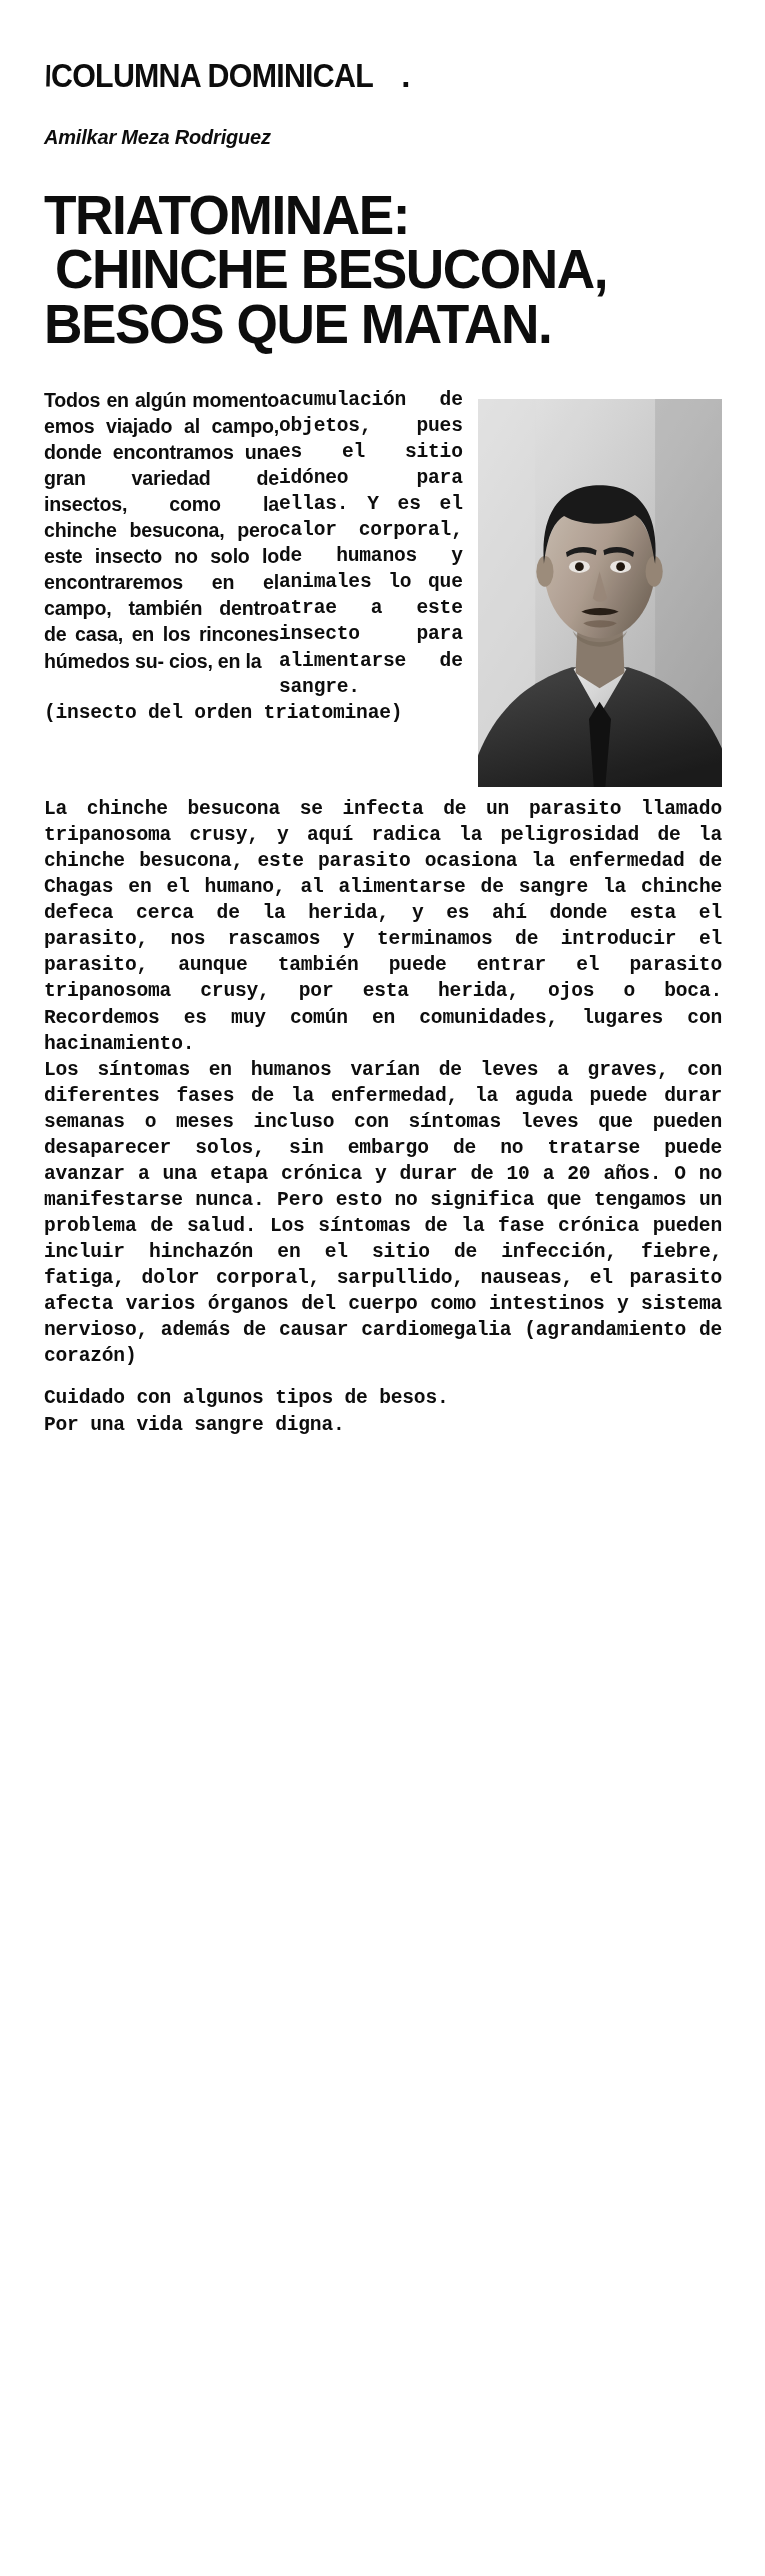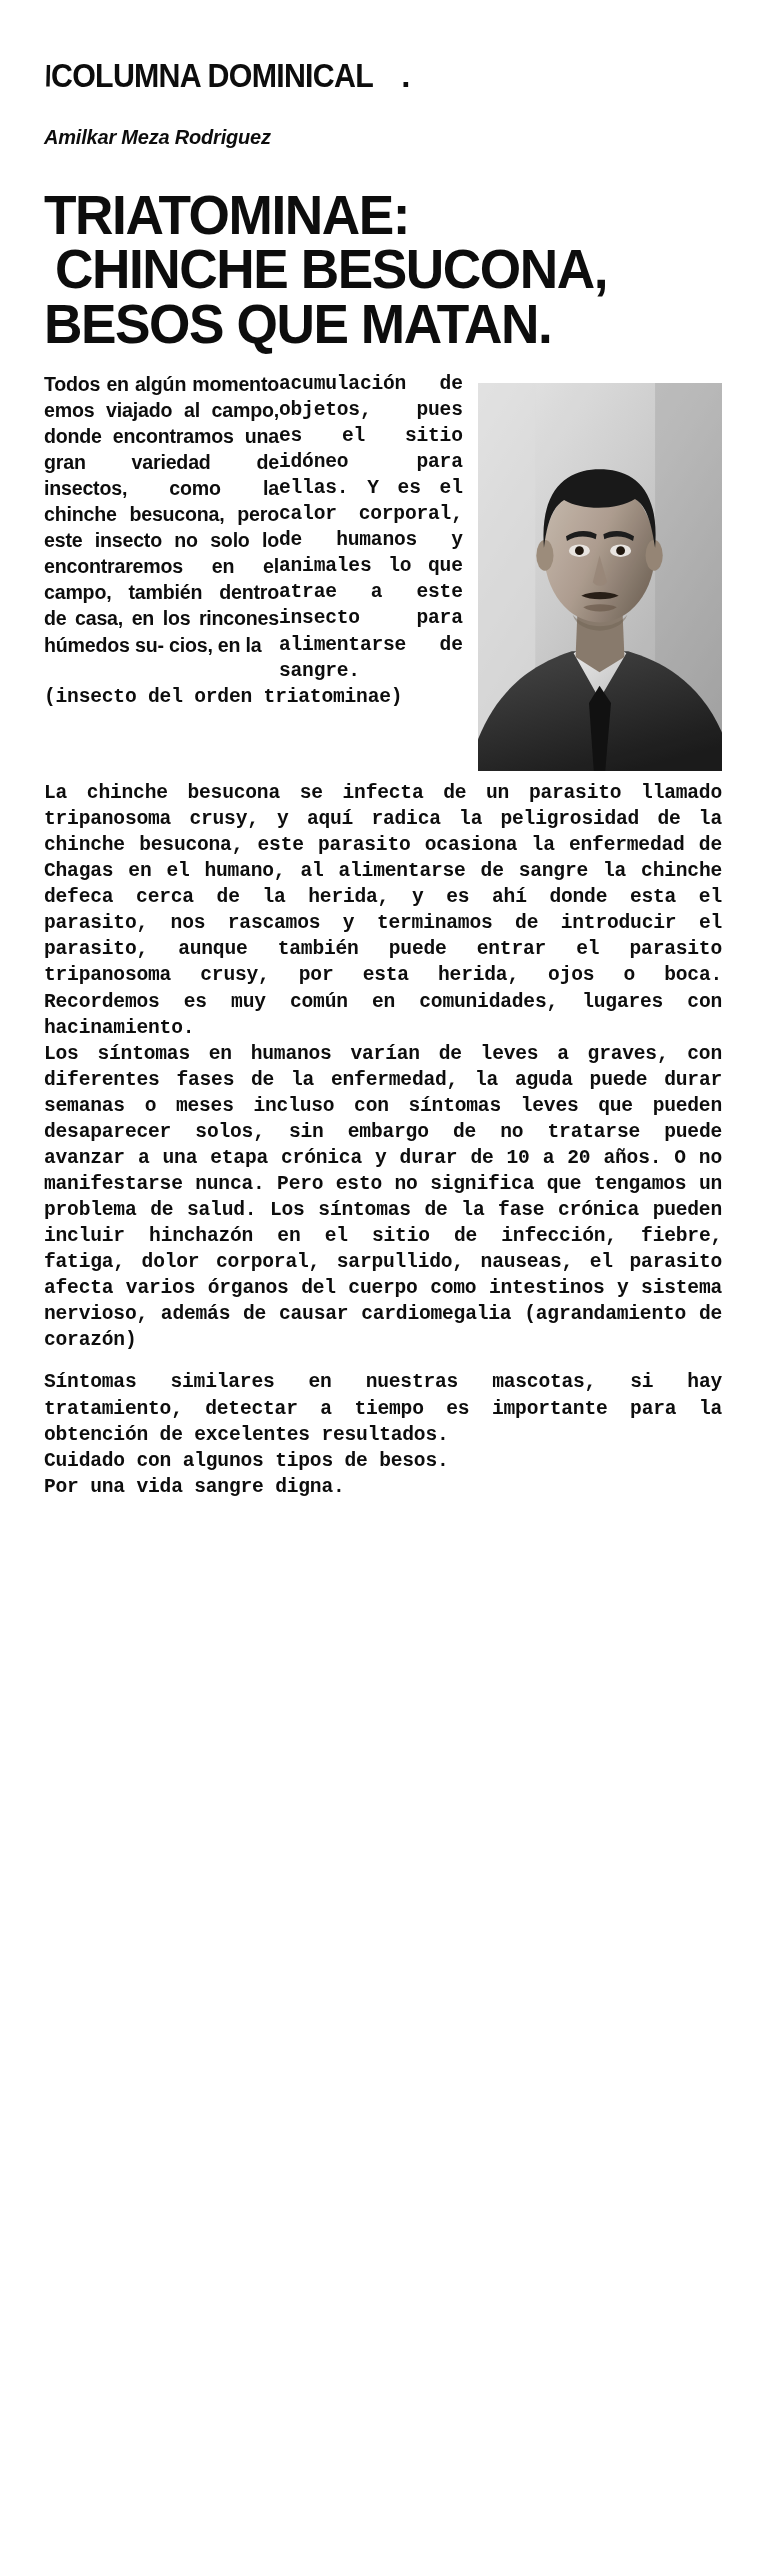--- a/index.html
+++ b/index.html
@@ -66,21 +66,21 @@
   }
   .byline div { white-space: nowrap; }
 
   
   .headline {
     font-size: 56px;
     font-weight: 800;
     line-height: 0.97;
     letter-spacing: -1.5px;
     text-transform: uppercase;
-    margin-bottom: 20px;
+    margin-bottom: 36px;
   }
   .headline .l {
     display: block;
     transform: scaleX(0.95);
     transform-origin: left center;
     white-space: nowrap;
   }
   .headline .l2 { text-indent: 11.5px; }
 
   
@@ -198,18 +198,17 @@
 
     <p class="lede">Todos en algún momento emos viajado al campo, donde encontramos una gran variedad de insectos, como la chinche besucona, pero este insecto no solo lo encontraremos en el campo, también dentro de casa, en los rincones húmedos su- cios, en la</p>
 
     <p class="para">acumulación de objetos, pues  es el sitio idóneo para ellas. Y es el calor corporal, de humanos y animales lo que atrae a este insecto para alimentarse de sangre. (insecto del orden triatominae)</p>
     <div class="clear"></div>
     <p class="para">La chinche besucona se infecta de un parasito llamado tripanosoma crusy, y aquí radica la peligrosidad de la chinche besucona, este parasito ocasiona la enfermedad de Chagas en el humano, al alimentarse de sangre la chinche defeca cerca de la herida,  y es ahí donde esta el parasito, nos rascamos y terminamos de introducir el parasito, aunque también puede entrar el parasito tripanosoma crusy, por esta herida, ojos o boca. Recordemos es muy común en comunidades, lugares con hacinamiento.</p>
     <p class="para"> Los síntomas en humanos varían de leves a graves, con diferentes fases de la enfermedad, la aguda puede durar semanas o meses incluso con síntomas leves que pueden desaparecer solos, sin embargo de no tratarse puede avanzar a una etapa crónica y durar de 10 a 20 años. O no manifestarse nunca. Pero esto no significa que tengamos un problema de salud. Los síntomas de la fase crónica pueden incluir hinchazón en el sitio de infección, fiebre, fatiga, dolor corporal, sarpullido, nauseas, el parasito afecta varios órganos del cuerpo como intestinos y sistema nervioso, además de causar cardiomegalia (agrandamiento de corazón)</p>
 
     <div class="gap"></div>
 
-    <p class="para">Síntomas similares en nuestras mascotas, si hay tratamiento, detectar a tiempo es importante para la obtención de excelentes resultados.</p>
     <p class="para">Cuidado con algunos tipos de besos.</p>
     <p class="para">Por una vida sangre digna.</p>
   </div>
 </div>
 
 
 </body></html>

